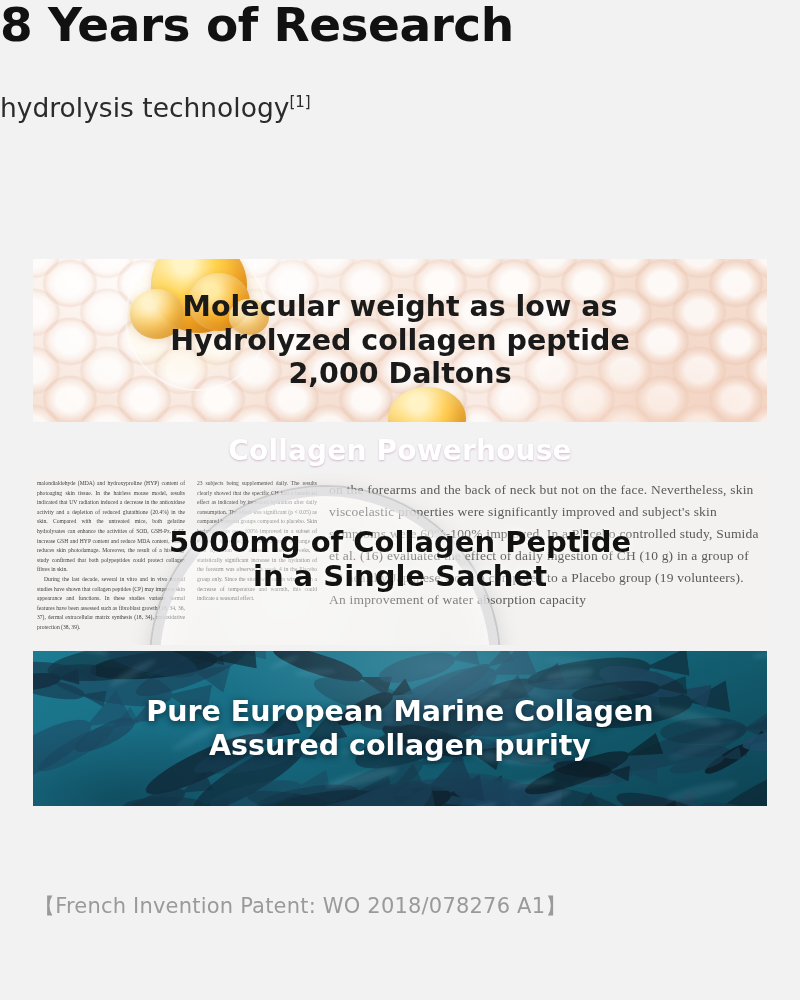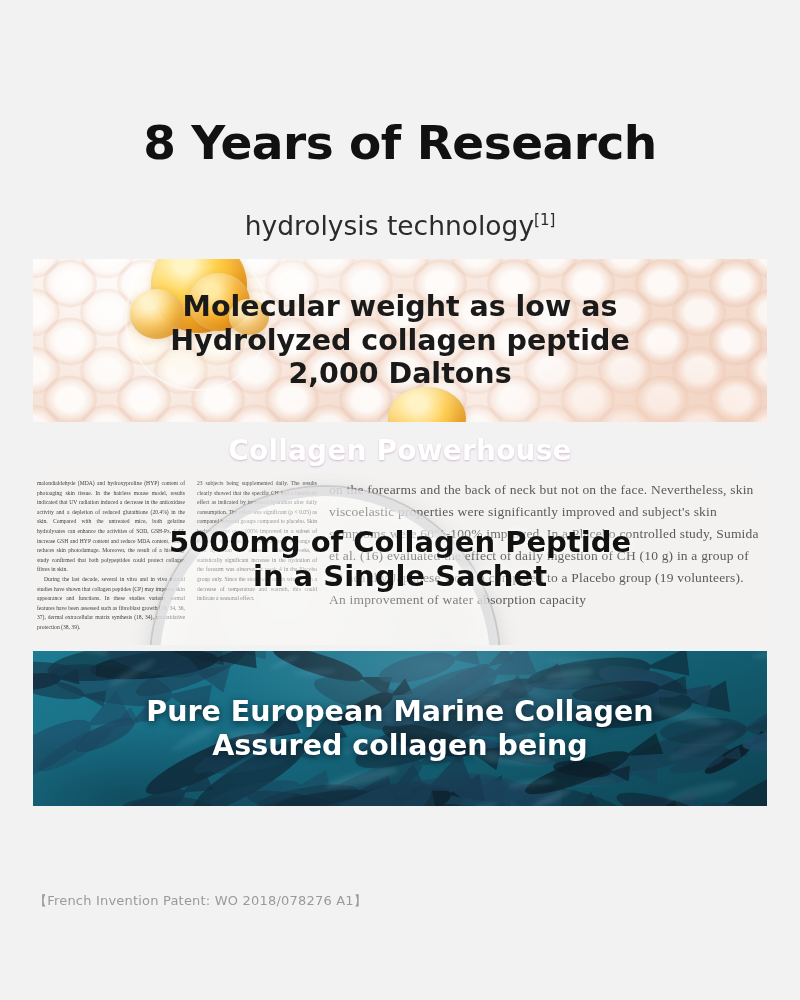--- a/index.html
+++ b/index.html
@@ -16,22 +16,21 @@
 
   .page {
     position: relative;
     width: 800px;
     height: 1000px;
     background: #f2f2f2;
   }
 
   
   .header {
-    padding-top: 118px;
-    text-align: center;
+    text-align: left;
   }
   .headline {
     font-size: 47px;
     font-weight: bold;
     color: #111111;
     letter-spacing: -0.5px;
     line-height: 1.05;
     margin: 0;
   }
   .subhead {
@@ -257,21 +256,21 @@
     font-weight: bold;
     color: #ffffff;
     text-shadow: 0 2px 7px rgba(4,30,42,0.75);
   }
 
   
   .footnote {
     position: absolute;
     left: 34px;
     top: 892px;
-    font-size: 13px;
+    font-size: 21px;
     color: #9a9a9a;
     letter-spacing: 0.2px;
   }
 </style>
 </head>
 <body>
 
 <div class="page">
 
   <div class="header">
@@ -423,21 +422,21 @@
             <div class="fish-hl" style="width: 44.5435px; height: 7.12696px; left: 69.1477%; top: 8.99892%; transform: rotate(1.1749deg); opacity: 0.24;"></div>
             <div class="fish-hl" style="width: 72.7343px; height: 11.6375px; left: 85.3402%; top: 55.9148%; transform: rotate(-22.3445deg); opacity: 0.25;"></div>
             <div class="fish-hl" style="width: 52.7759px; height: 8.44414px; left: 56.8388%; top: 33.6221%; transform: rotate(-29.4261deg); opacity: 0.45;"></div>
             <div class="fish-hl" style="width: 72.1375px; height: 11.542px; left: 83.1184%; top: 39.2212%; transform: rotate(12.4678deg); opacity: 0.42;"></div>
             <div class="fish-hl" style="width: 46.2845px; height: 7.40552px; left: 56.8966%; top: 94.8803%; transform: rotate(-16.2822deg); opacity: 0.53;"></div>
             <div class="fish-hl" style="width: 43.3462px; height: 6.9354px; left: 67.2661%; top: 88.2712%; transform: rotate(-24.3236deg); opacity: 0.54;"></div>
           </div>
         <div class="water-glow"></div>
         <div class="panel-text">
           <span class="panel-line">Pure European Marine Collagen</span>
-          <span class="panel-line">Assured collagen being</span>
+          <span class="panel-line">Assured collagen purity</span>
         </div>
       </div>
     </div>
 
   </div>
 
   <div class="footnote">【French Invention Patent: WO 2018/078276 A1】</div>
 
 </div>
 

